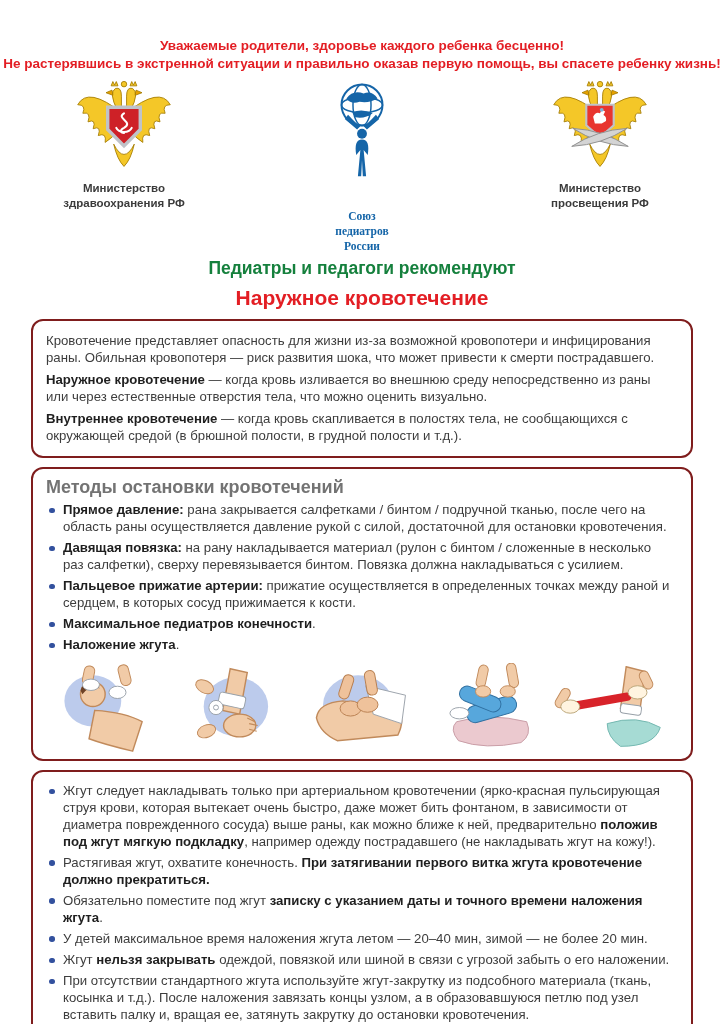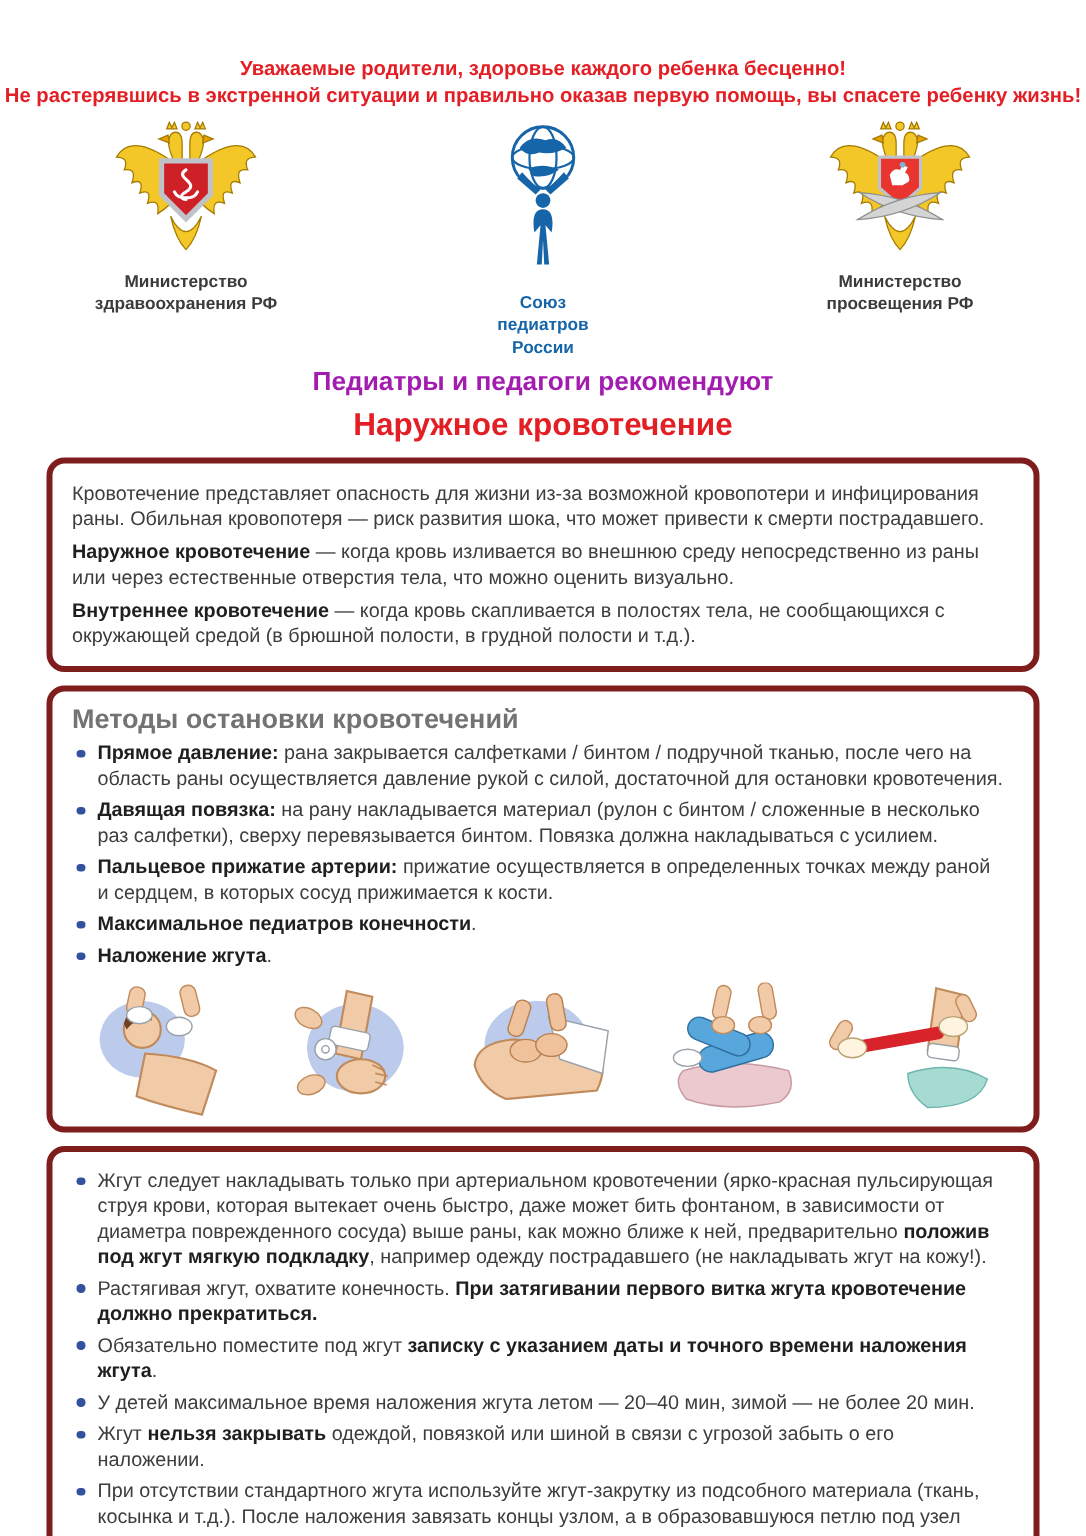--- a/index.html
+++ b/index.html
@@ -10,27 +10,27 @@
   
   .top-lines{padding-top:37px;text-align:center;}
   .head-red{font-size:13.5px;font-weight:bold;color:#E31E24;line-height:1.35;}
 
   .logo-row{display:flex;justify-content:space-between;align-items:flex-start;
             padding:6px 34px 0 34px;gap:11px;}
   .logo-col{display:flex;flex-direction:column;align-items:center;width:180px;}
   .logo-col.center{width:160px;padding-top:2px;}
   .logo-label{margin-top:6px;font-size:11.5px;font-weight:bold;color:#3b3b3b;
               text-align:center;line-height:1.3;}
-  .logo-label.blue{color:#1565A8;margin-top:2px;}
-
-  .recommend{margin-top:4px;text-align:center;font-size:17.5px;font-weight:bold;color:#a21caf;}
+  .logo-label.blue{color:#1565A8;margin-top:16px;font-family:Liberation Serif, serif;}
+
+  .recommend{margin-top:4px;text-align:center;font-size:17.5px;font-weight:bold;color:#15803d;}
   .doc-title{margin-top:7px;text-align:center;font-size:21px;font-weight:bold;color:#E31E24;}
 
   
-  .box{margin:9px 31px 0 31px;border:4px solid #7f1d1d;border-radius:12px;
+  .box{margin:9px 31px 0 31px;border:2px solid #7f1d1d;border-radius:12px;
        padding:7px 18px 6px 13px;}
   .box-title{font-size:18px;font-weight:bold;color:#737373;margin:1px 0 4px 0;}
   .para{font-size:13.2px;color:#3d3d3d;line-height:1.28;margin:5px 0;}
   .para b{color:#1f1f1f;}
   ul.bullets{list-style:none;margin:2px 0 0 0;padding:0;}
   ul.bullets li{position:relative;padding-left:17px;margin:4.5px 0;
                 font-size:13.2px;color:#3d3d3d;line-height:1.27;}
   ul.bullets li b{color:#1f1f1f;}
   ul.bullets li:before{content:"";position:absolute;left:3px;top:5.5px;width:5.5px;height:5.5px;
                 border-radius:50%;background:#33519E;}

